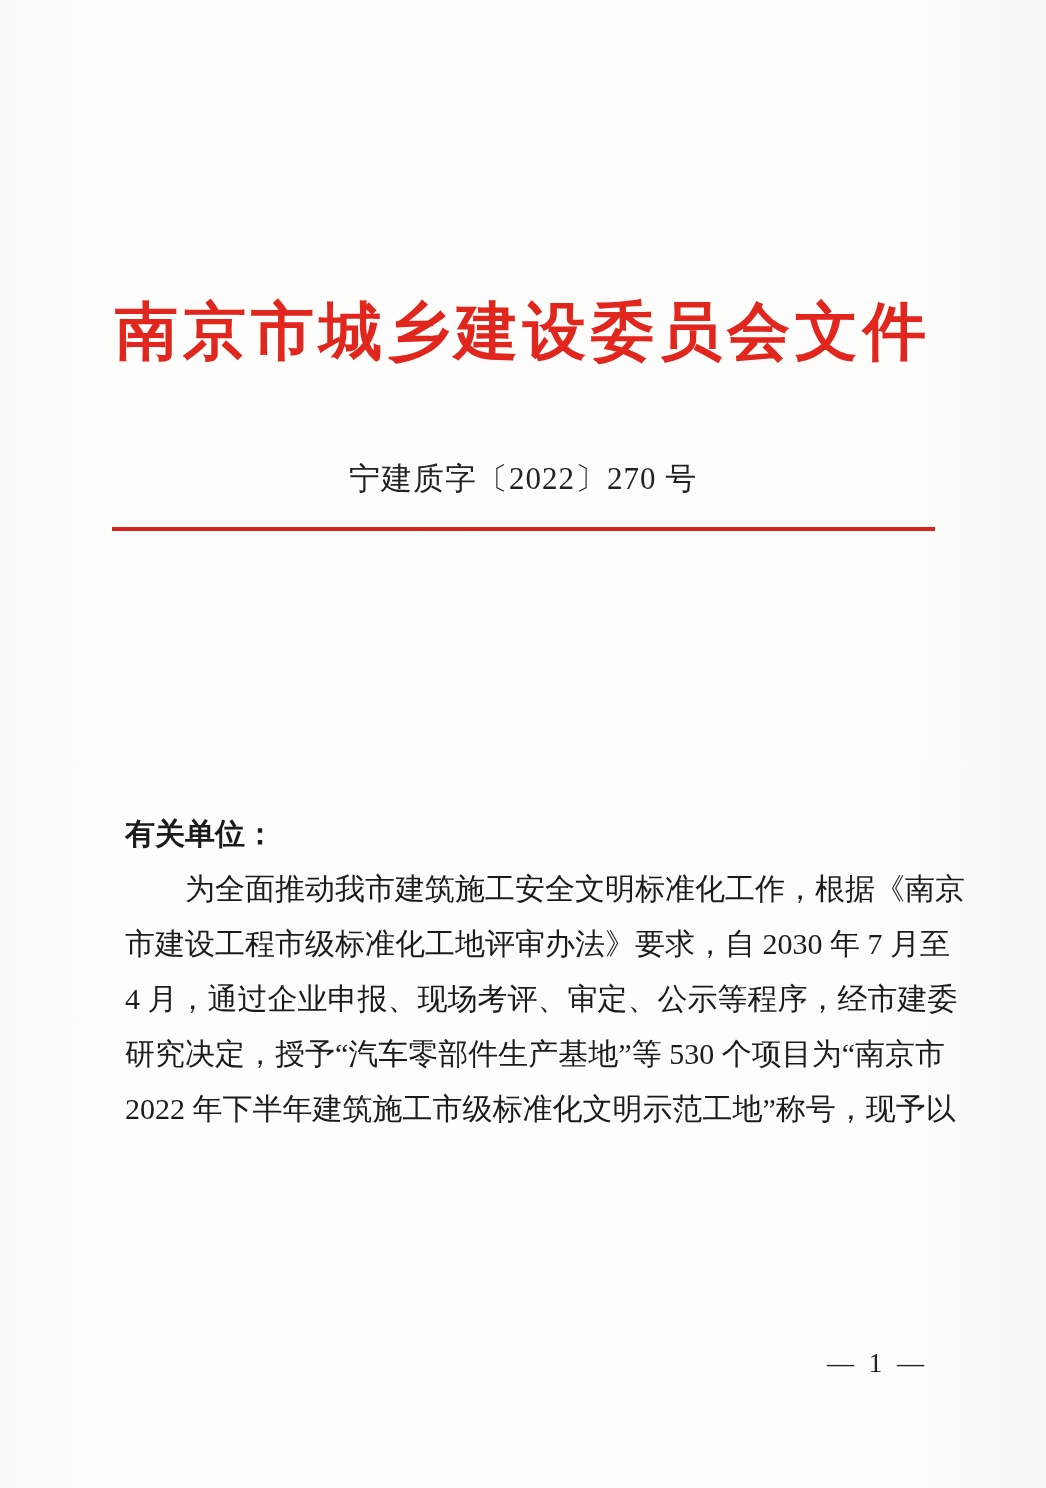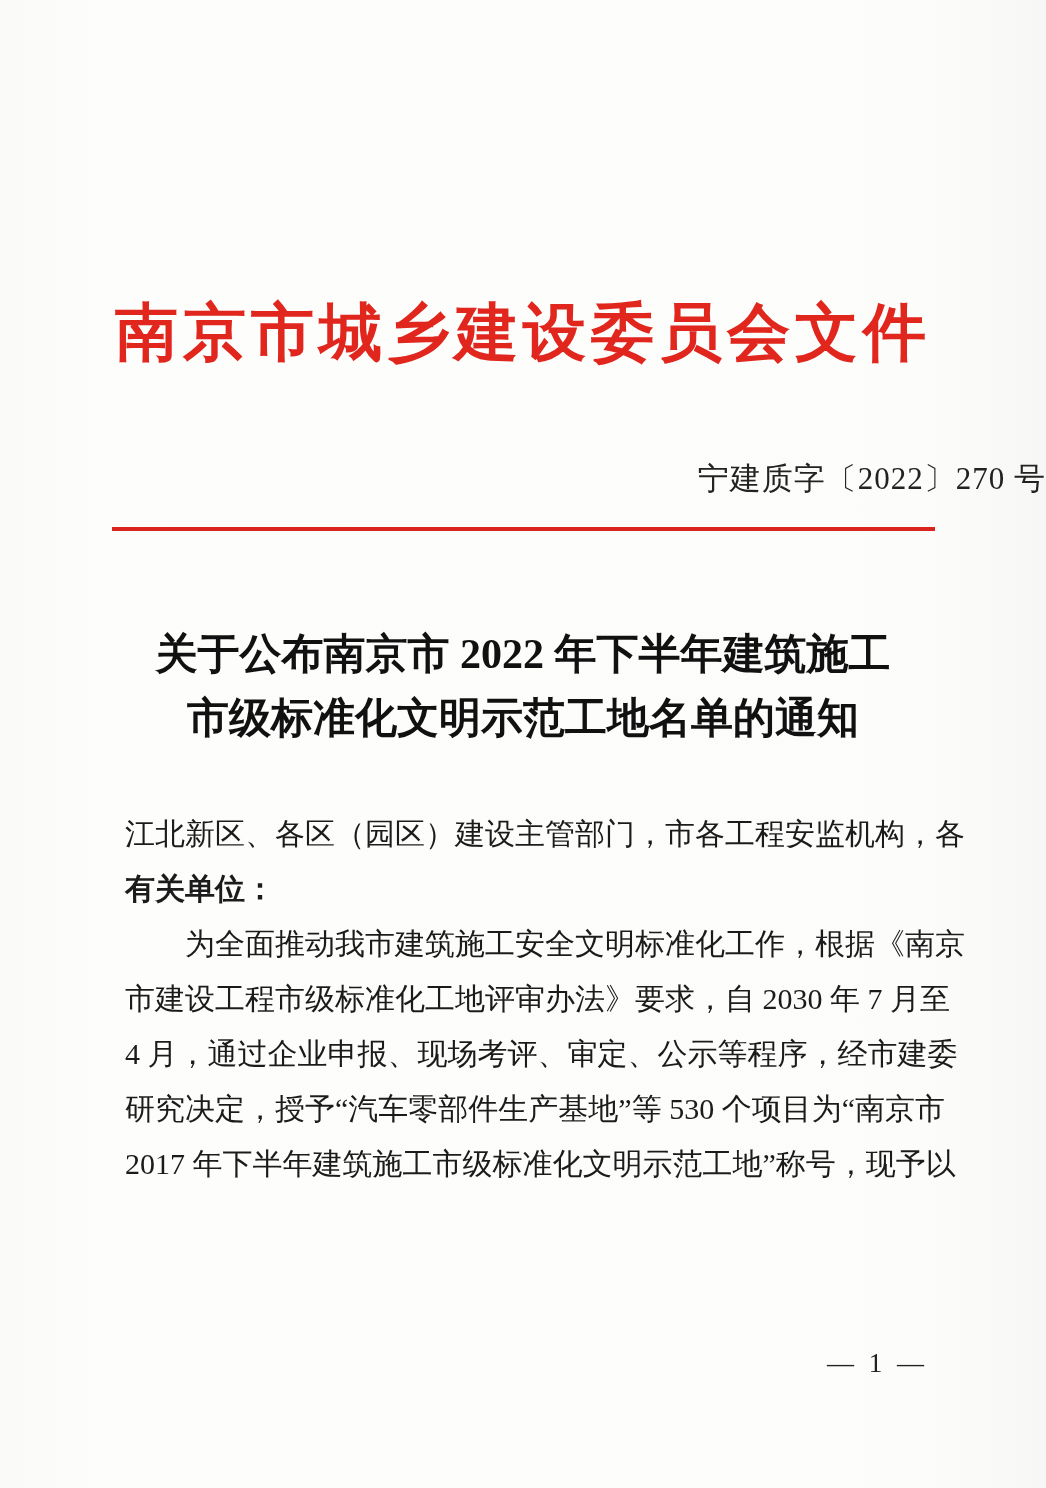--- a/index.html
+++ b/index.html
@@ -19,29 +19,29 @@
     position: absolute;
     top: 280px;
     left: 0;
     width: 100%;
     text-align: center;
     font-size: 63px;
     line-height: 104px;
     font-weight: bold;
     letter-spacing: 5px;
     color: #e0261d;
-    font-family: Liberation Sans, sans-serif;
+    font-family: Liberation Serif, serif;
     white-space: nowrap;
   }
   .doc-number {
     position: absolute;
     top: 458px;
     left: 0;
     width: 100%;
-    text-align: right;
+    text-align: center;
     font-size: 31px;
     letter-spacing: 1px;
     color: #222;
   }
   .red-divider {
     position: absolute;
     top: 527px;
     left: 112px;
     width: 823px;
     height: 4px;
@@ -97,30 +97,25 @@
 <body>
 
 <div class="page">
 
   <h1 class="red-header">南京市城乡建设委员会文件</h1>
 
   <div class="doc-number">宁建质字〔2022〕270 号</div>
 
   <div class="red-divider"></div>
 
-  <div class="doc-title">
-    <div>关于公布南京市 2022 年下半年建筑施工</div>
-    <div>市级标准化文明示范工地名单的通知</div>
-  </div>
 
   <div class="doc-body">
-    <p>江北新区、各区（园区）建设主管部门，市各工程安监机构，各</p>
     <p class="line-end">有关单位：</p>
     <p class="indent">为全面推动我市建筑施工安全文明标准化工作，根据《南京</p>
     <p>市建设工程市级标准化工地评审办法》要求，自 2030 年 7 月至</p>
     <p>4 月，通过企业申报、现场考评、审定、公示等程序，经市建委</p>
     <p>研究决定，授予“汽车零部件生产基地”等 530 个项目为“南京市</p>
-    <p>2017 年下半年建筑施工市级标准化文明示范工地”称号，现予以</p>
+    <p>2022 年下半年建筑施工市级标准化文明示范工地”称号，现予以</p>
   </div>
 
   <div class="page-number">— 1 —</div>
 
 </div>
 
 </body></html>

